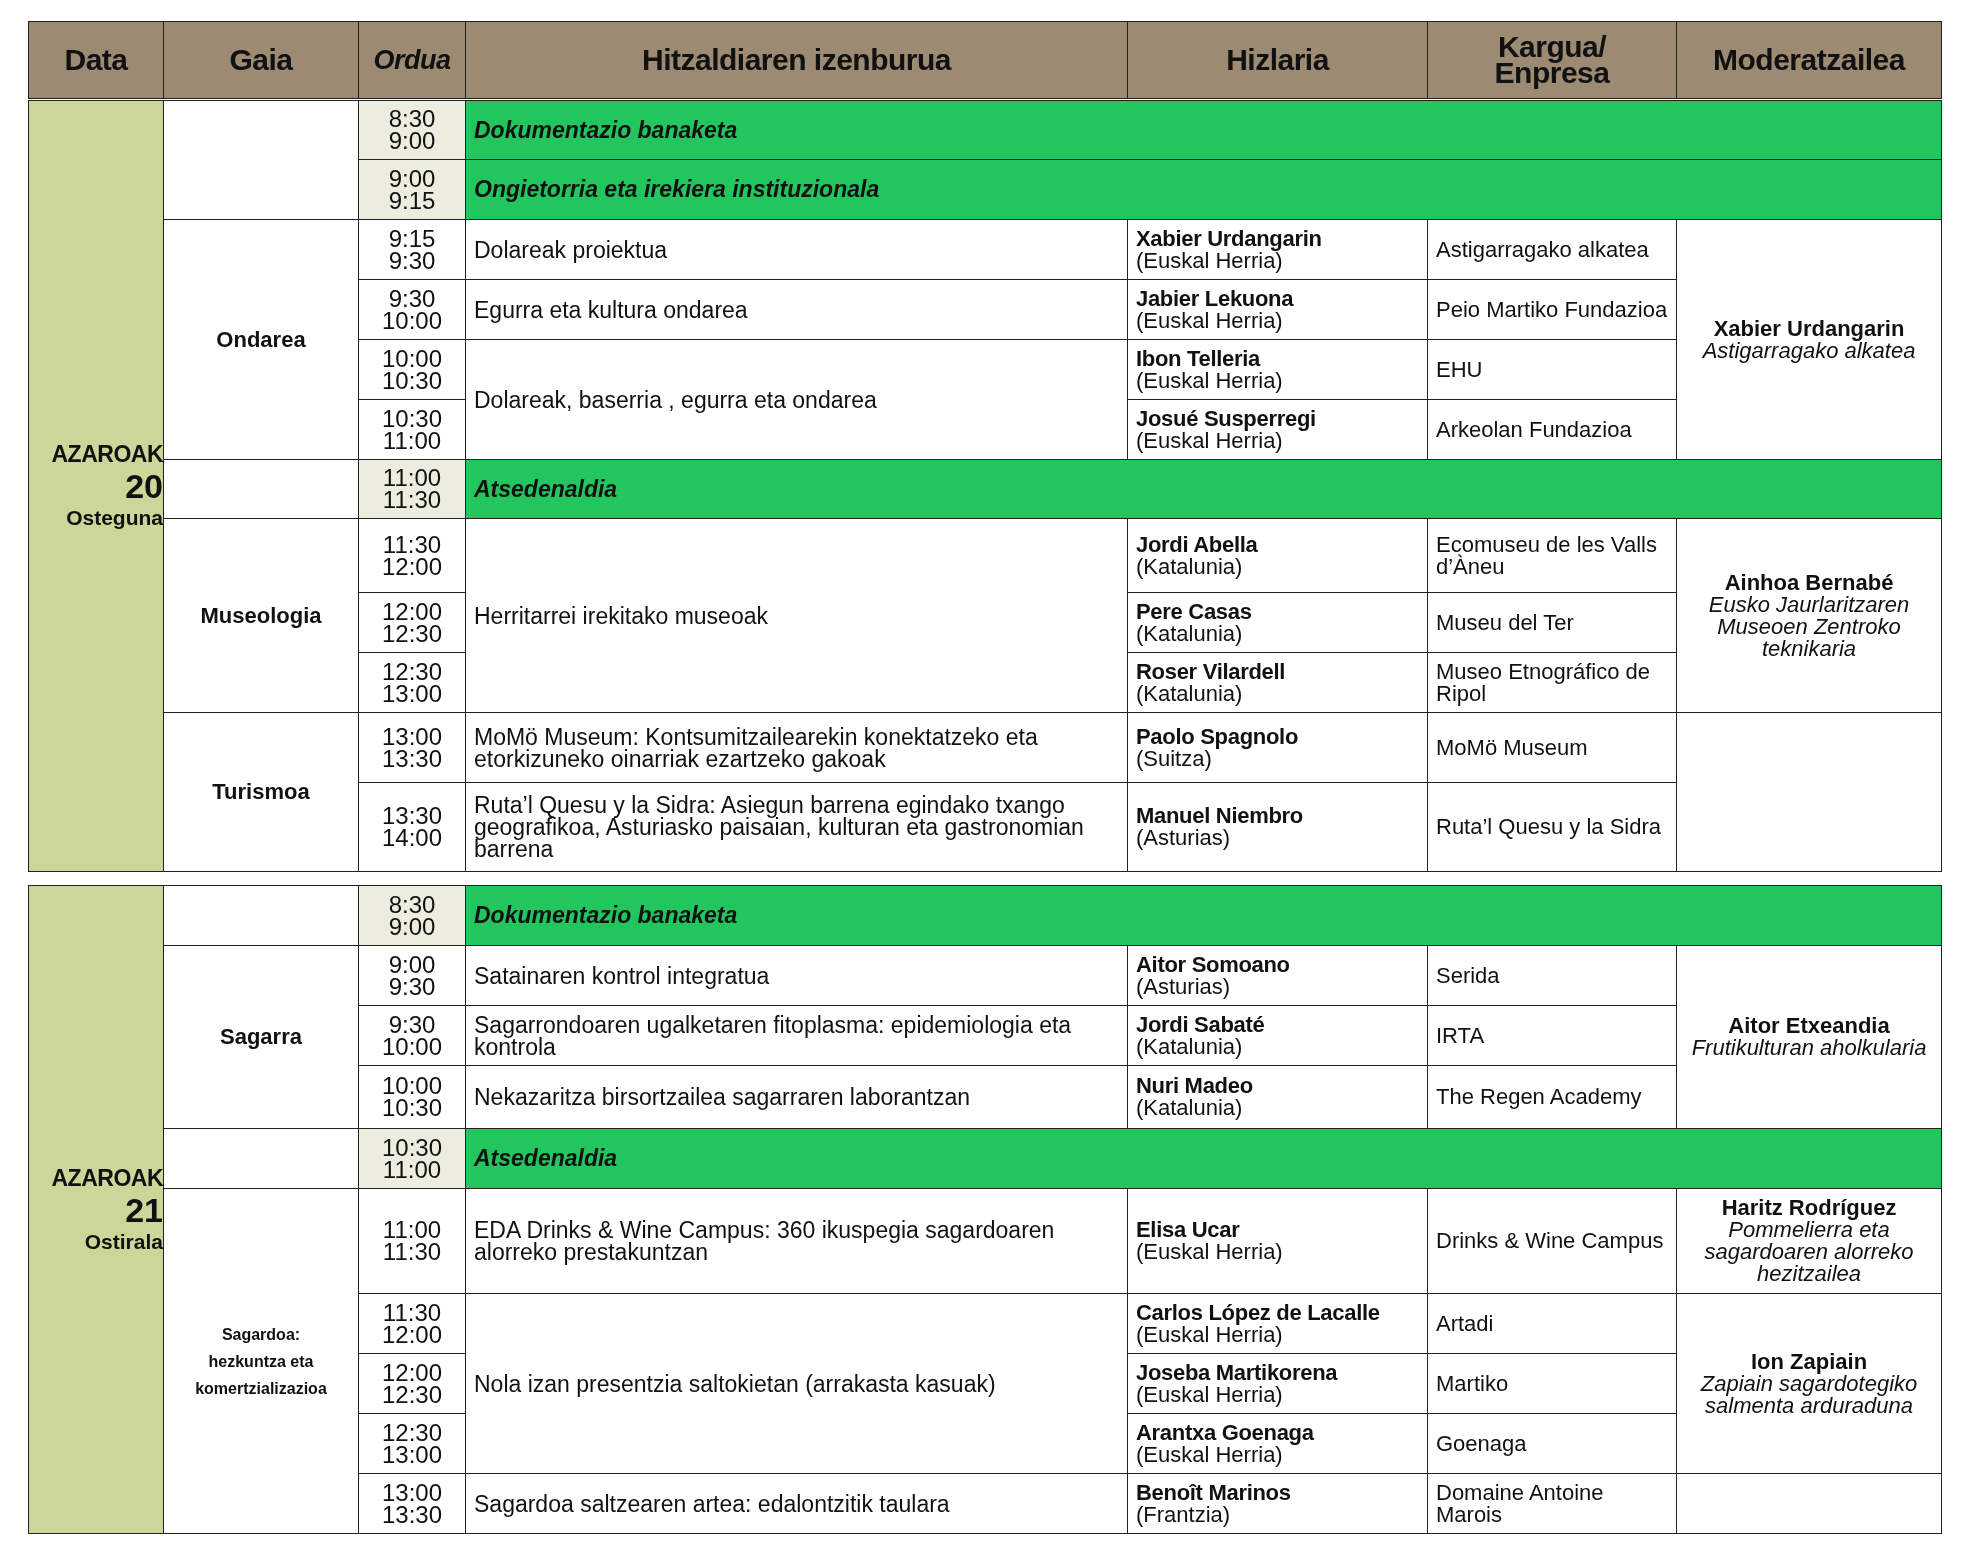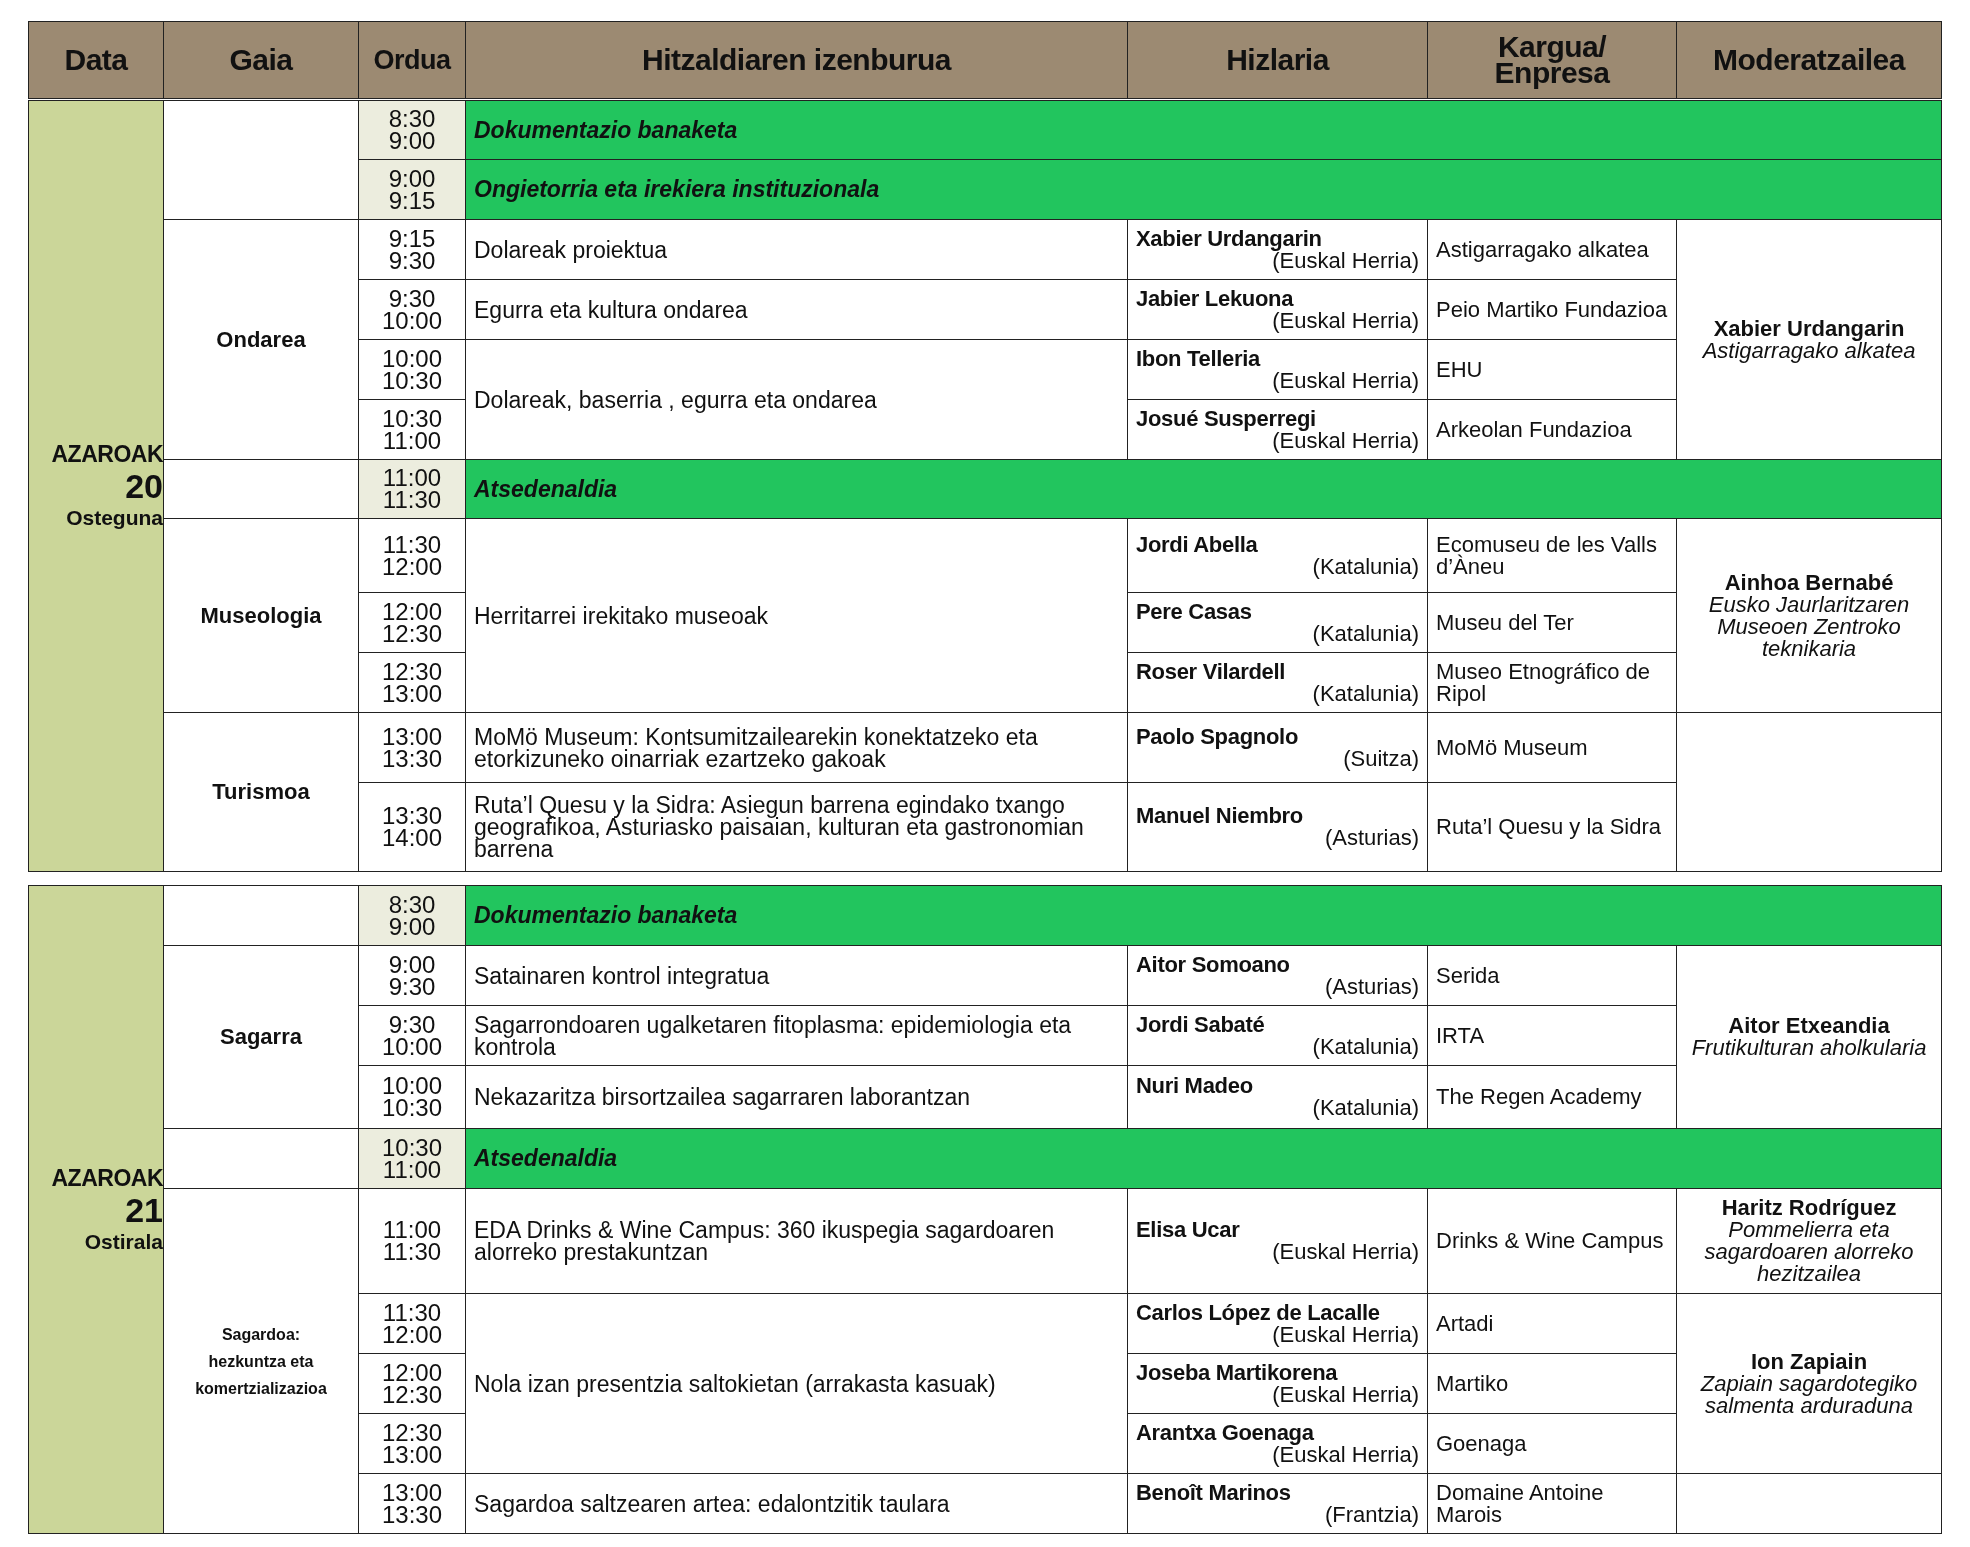--- a/index.html
+++ b/index.html
@@ -5,35 +5,35 @@
   html, body { margin: 0; padding: 0; background: #ffffff; }
   body { width: 1970px; height: 1547px; position: relative; overflow: hidden;
          font-family: "Liberation Sans", "DejaVu Sans", sans-serif; color: #111; }
   .tbl { position: absolute; left: 28px; width: 1913px; border-collapse: collapse; table-layout: fixed; }
   .tbl td, .tbl th { border: 1.5px solid #222; padding: 0 8px; vertical-align: middle; overflow: hidden; }
   #header-table { top: 21px; }
   #day1-table { top: 100px; }
   #day2-table { top: 885px; }
   .tbl th { background: #9c8a72; height: 76px; font-weight: bold; font-size: 30px; text-align: center;
             letter-spacing: -0.5px; line-height: 26px; }
-  .tbl th.small { font-size: 27px; }
+  .tbl th.small { font-size: 27px; font-style: italic; }
   col.c-data { width: 135px; } col.c-gaia { width: 195px; } col.c-ordua { width: 107px; }
   col.c-title { width: 662px; } col.c-hiz { width: 300px; } col.c-kar { width: 249px; } col.c-mod { width: 265px; }
   td.day { background: #cbd699; text-align: right; font-weight: bold; line-height: 28px; padding: 0; }
   td.day .m { font-size: 23px; display: block; letter-spacing: -0.5px; }
   td.day .n { font-size: 34px; display: block; line-height: 36px; }
   td.day .w { font-size: 21px; display: block; }
   td.gaia { text-align: center; font-weight: bold; font-size: 22px; line-height: 28px; background: #fff; }
   td.time { text-align: center; font-size: 24px; line-height: 22px; padding: 0; letter-spacing: 0; }
   td.time.gray { background: #ecedde; }
   td.plain { font-size: 23px; line-height: 22px; }
   td.special { background: #22c55e; font-weight: bold; font-style: italic; font-size: 23px; }
   td.spk { font-size: 22px; line-height: 22px; }
   td.spk .nm { font-weight: bold; display: block; letter-spacing: -0.3px; }
-  td.spk .rg { display: block; text-align: right; }
+  td.spk .rg { display: block; }
   td.kar { font-size: 22px; line-height: 22px; }
   td.mod { text-align: center; font-size: 22px; line-height: 22px; }
   td.mod .nm { font-weight: bold; display: block; }
   td.mod .rl { font-style: italic; display: block; }
   td.empty { background: #fff; }
   .t-line { display: block; }
 </style>
 </head>
 <body>
 

